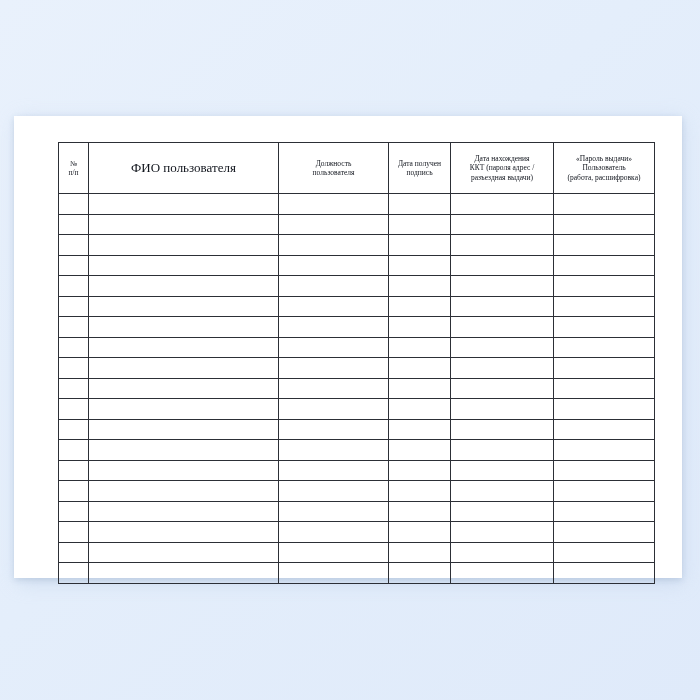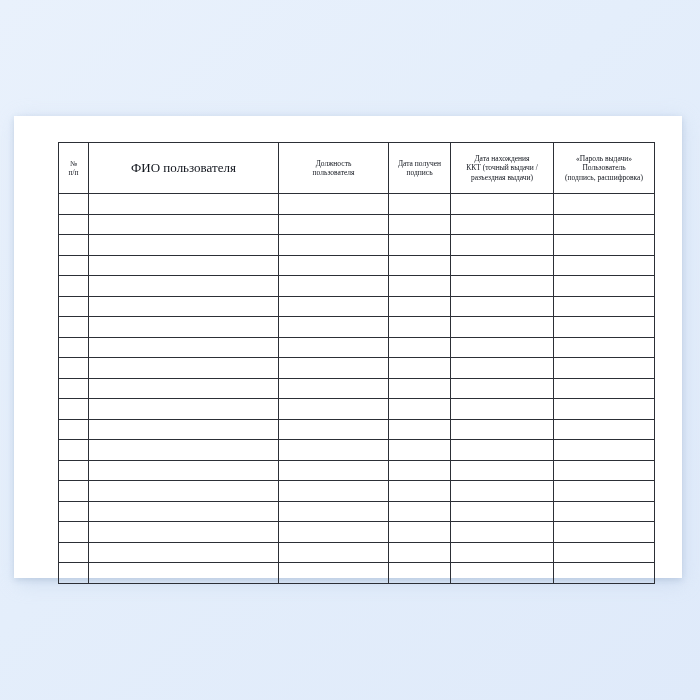--- a/index.html
+++ b/index.html
@@ -111,27 +111,27 @@
             <th>
               <div>Должность</div>
               <div>пользователя</div>
             </th>
             <th>
               <div>Дата получен</div>
               <div>подпись</div>
             </th>
             <th>
               <div>Дата нахождения</div>
-              <div>ККТ (точный выдачи /</div>
+              <div>ККТ (пароля адрес /</div>
               <div>разъездная выдачи)</div>
             </th>
             <th>
               <div>«Пароль выдачи»</div>
               <div>Пользователь</div>
-              <div>(подпись, расшифровка)</div>
+              <div>(работа, расшифровка)</div>
             </th>
           </tr>
         </thead>
         <tbody id="table-body">
             <tr>
               <td></td>
               <td></td>
               <td></td>
               <td></td>
               <td></td>

